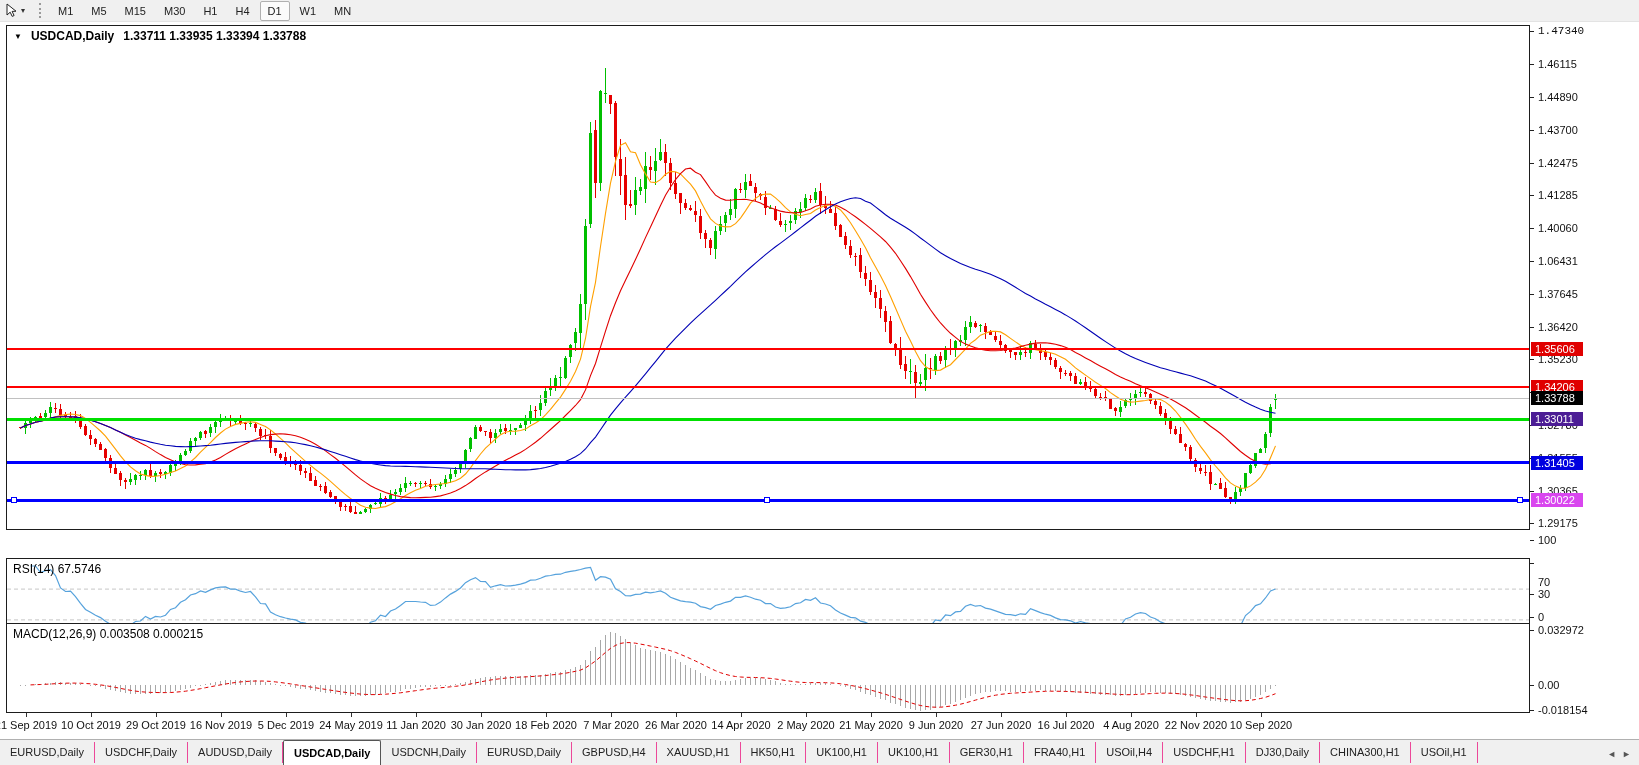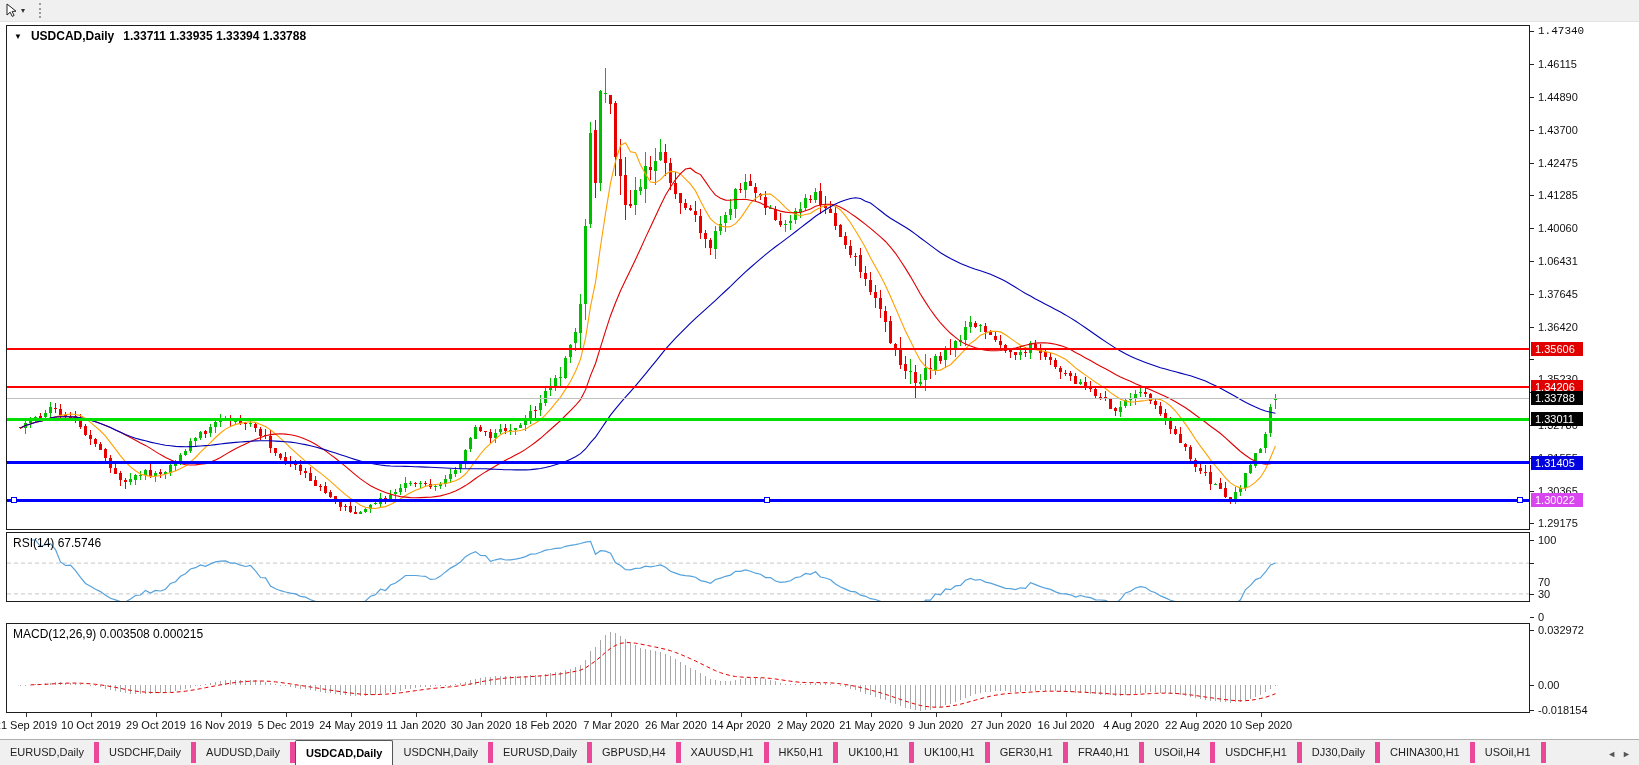--- a/index.html
+++ b/index.html
@@ -18,21 +18,21 @@
   #cursor-caret { font-size:8px; color:#333; margin-left:2px; }
   .grip { height:15px; border-left:2px dotted #9a9a9a; margin:0 8px 0 10px; }
   .tf-btn {
     font-size:11px; color:#222; padding:2px 7px; margin:0 1px; border:1px solid transparent;
     cursor:default; line-height:14px;
   }
   .tf-btn.active { background:#fbfbfb; border:1px solid #b0b0b0; border-radius:2px; }
   
   .panel { position:absolute; background:#fff; border:1px solid #1d1d1d; overflow:hidden; }
   #main-panel  { left:6px; top:25px;  width:1524px; height:505px; }
-  #rsi-panel   { left:6px; top:532px; width:1524px; height:70px;  }
+  #rsi-panel   { left:6px; top:558px; width:1524px; height:70px;  }
   #macd-panel  { left:6px; top:623px; width:1524px; height:90px;  }
   #chart-title {
     position:absolute; left:7px; top:3px; display:flex; align-items:center; gap:9px;
     font-size:12px; font-weight:700; color:#000; z-index:4;
   }
   #chart-title .tri { font-size:8px; font-weight:400; color:#000; }
   .panel-label {
     position:absolute; left:6px; top:3px; font-size:12px; color:#000; z-index:4; font-weight:400;
   }
   
@@ -51,21 +51,21 @@
   }
   .date-tick { position:absolute; top:713px; width:1px; height:4px; background:#333; z-index:2; }
   
   #tab-bar {
     position:absolute; left:0; top:739px; width:1639px; height:26px;
     background:#f0f0f0; border-top:1px solid #b0b0b0;
     display:flex; align-items:flex-end; z-index:5;
   }
   .tab {
     font-size:11px; color:#222; background:#f0f0f0; height:21px; line-height:15px;
-    padding:3px 10px; border-right:5px solid #ec4899; margin-bottom:2px; cursor:default;
+    padding:3px 10px; border-right:1px solid #ec4899; margin-bottom:2px; cursor:default;
     white-space:nowrap;
   }
   .tab.active {
     background:#fff; border:1px solid #555; border-bottom:none; height:25px; margin-bottom:0;
     font-weight:700; border-radius:2px 2px 0 0; padding-top:5px; color:#000;
   }
   #tab-arrows { margin-left:auto; display:flex; gap:6px; padding:0 8px 6px 0; }
   #tab-arrows span { font-size:9px; color:#555; cursor:default; }
 </style>
 </head>
@@ -74,20 +74,31 @@
 <div id="app">
 
   <div id="toolbar">
     <div id="cursor-tool">
       <svg width="15" height="15" viewBox="0 0 15 15">
         <path d="M3,1 L3,12 L6.2,9.2 L8.2,13.4 L10.1,12.5 L8.1,8.4 L12,8.2 Z" fill="#fff" stroke="#222" stroke-width="1"></path>
       </svg>
       <span id="cursor-caret">▾</span>
     </div>
     <div class="grip"></div>
+    <div id="tf-buttons" style="display: flex;">
+        <div class="tf-btn">M1</div>
+        <div class="tf-btn">M5</div>
+        <div class="tf-btn">M15</div>
+        <div class="tf-btn">M30</div>
+        <div class="tf-btn">H1</div>
+        <div class="tf-btn">H4</div>
+        <div class="tf-btn active">D1</div>
+        <div class="tf-btn">W1</div>
+        <div class="tf-btn">MN</div>
+      </div>
   </div>
 
   <div id="main-panel" class="panel">
     <div id="chart-title">
       <span class="tri">▼</span>
       <span>USDCAD,Daily</span>
       <span>1.33711 1.33935 1.33394 1.33788</span>
     </div>
   <svg width="1522" height="503" shape-rendering="crispEdges">
         <g>
@@ -917,35 +928,35 @@
     <div class="axis-lbl" style="left: 1538px; top: 195px;">1.41285</div>
     <div class="axis-tick" style="left: 1530px; top: 228px;"></div>
     <div class="axis-lbl" style="left: 1538px; top: 228px;">1.40060</div>
     <div class="axis-tick" style="left: 1530px; top: 261px;"></div>
     <div class="axis-lbl" style="left: 1538px; top: 261px;">1.06431</div>
     <div class="axis-tick" style="left: 1530px; top: 294px;"></div>
     <div class="axis-lbl" style="left: 1538px; top: 294px;">1.37645</div>
     <div class="axis-tick" style="left: 1530px; top: 327px;"></div>
     <div class="axis-lbl" style="left: 1538px; top: 327px;">1.36420</div>
     <div class="axis-tick" style="left: 1530px; top: 359px;"></div>
-    <div class="axis-lbl" style="left: 1538px; top: 359px; margin-top: 20px;">1.35230</div>
+    <div class="axis-lbl" style="left: 1538px; top: 359px;">1.35230</div>
     <div class="axis-tick" style="left: 1530px; top: 392px;"></div>
     <div class="axis-lbl" style="left: 1538px; top: 392px;">1.34005</div>
     <div class="axis-tick" style="left: 1530px; top: 425px;"></div>
     <div class="axis-lbl" style="left: 1538px; top: 425px;">1.32780</div>
     <div class="axis-tick" style="left: 1530px; top: 458px;"></div>
     <div class="axis-lbl" style="left: 1538px; top: 458px;">1.31555</div>
     <div class="axis-tick" style="left: 1530px; top: 491px;"></div>
     <div class="axis-lbl" style="left: 1538px; top: 491px;">1.30365</div>
     <div class="axis-tick" style="left: 1530px; top: 523px;"></div>
     <div class="axis-lbl" style="left: 1538px; top: 523px;">1.29175</div>
     <div class="badge" style="left: 1531px; top: 349px; background: rgb(224, 0, 0);">1.35606</div>
     <div class="badge" style="left: 1531px; top: 387px; background: rgb(224, 0, 0);">1.34206</div>
     <div class="badge" style="left: 1531px; top: 398px; background: rgb(0, 0, 0);">1.33788</div>
-    <div class="badge" style="left: 1531px; top: 419px; background: #000000;">1.33011</div>
+    <div class="badge" style="left: 1531px; top: 419px; background: #4c1d95;">1.33011</div>
     <div class="badge" style="left: 1531px; top: 463px; background: rgb(0, 0, 224);">1.31405</div>
     <div class="badge" style="left: 1531px; top: 500px; background: #d946ef;">1.30022</div>
     <div class="axis-tick" style="left: 1530px; top: 540px;"></div>
     <div class="axis-lbl" style="left: 1538px; top: 540px;">100</div>
     <div class="axis-tick" style="left: 1530px; top: 563px;"></div>
     <div class="axis-lbl" style="left: 1538px; top: 582px;">70</div>
     <div class="axis-tick" style="left: 1530px; top: 594px;"></div>
     <div class="axis-lbl" style="left: 1538px; top: 594px;">30</div>
     <div class="axis-tick" style="left: 1530px; top: 617px;"></div>
     <div class="axis-lbl" style="left: 1538px; top: 617px;">0</div>
@@ -985,16 +996,16 @@
     <div class="date-lbl" style="left: 871px;">21 May 2020</div>
     <div class="date-tick" style="left: 936px;"></div>
     <div class="date-lbl" style="left: 936px;">9 Jun 2020</div>
     <div class="date-tick" style="left: 1001px;"></div>
     <div class="date-lbl" style="left: 1001px;">27 Jun 2020</div>
     <div class="date-tick" style="left: 1066px;"></div>
     <div class="date-lbl" style="left: 1066px;">16 Jul 2020</div>
     <div class="date-tick" style="left: 1131px;"></div>
     <div class="date-lbl" style="left: 1131px;">4 Aug 2020</div>
     <div class="date-tick" style="left: 1196px;"></div>
-    <div class="date-lbl" style="left: 1196px;">22 Aug 2020</div>
+    <div class="date-lbl" style="left: 1196px;">22 Nov 2020</div>
     <div class="date-tick" style="left: 1261px;"></div>
     <div class="date-lbl" style="left: 1261px;">10 Sep 2020</div>
   </div>
 
 </body></html>

